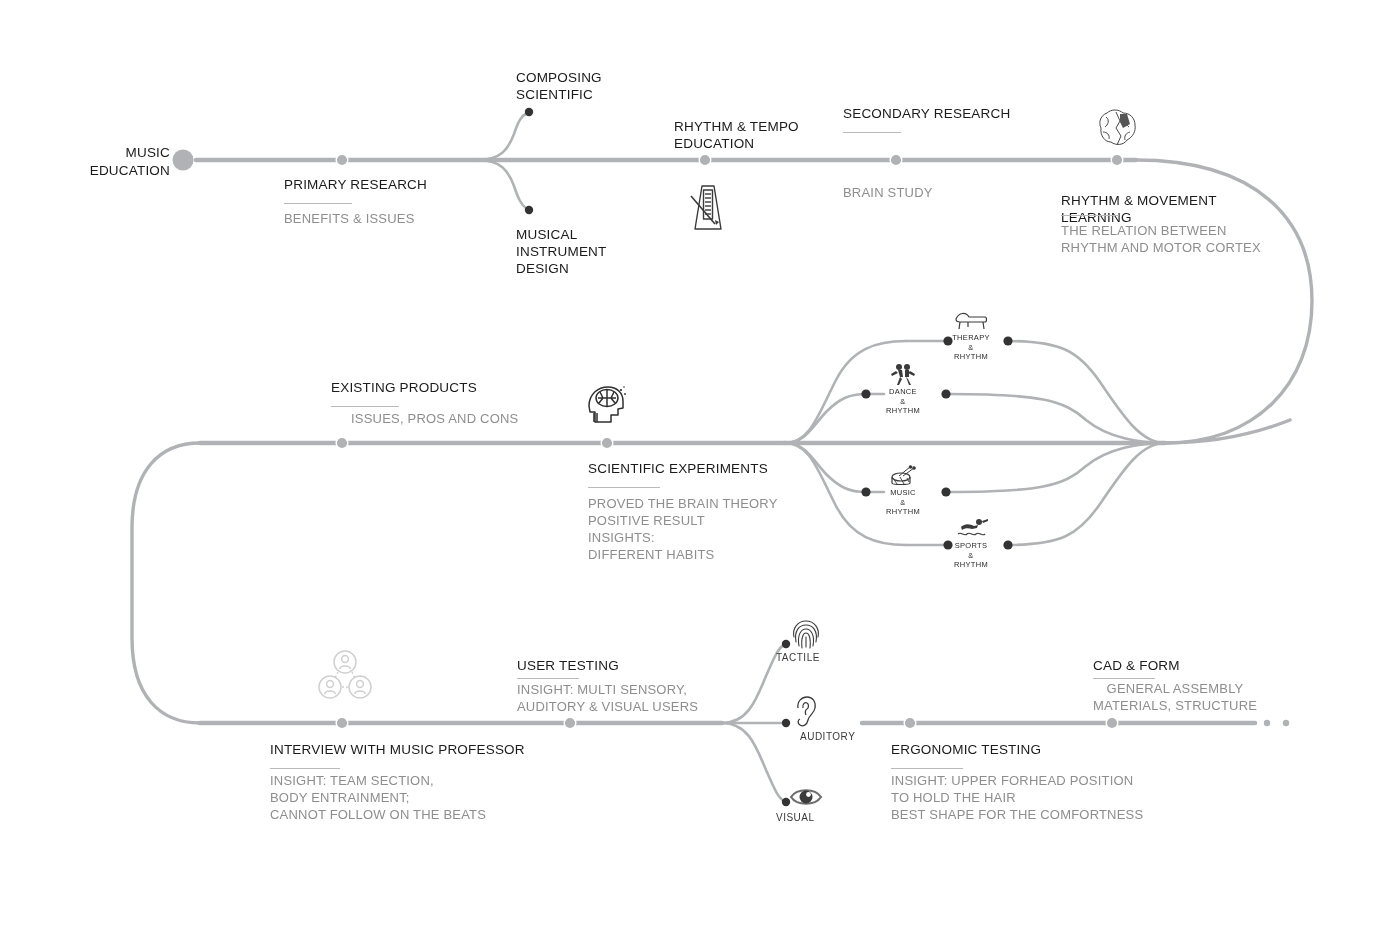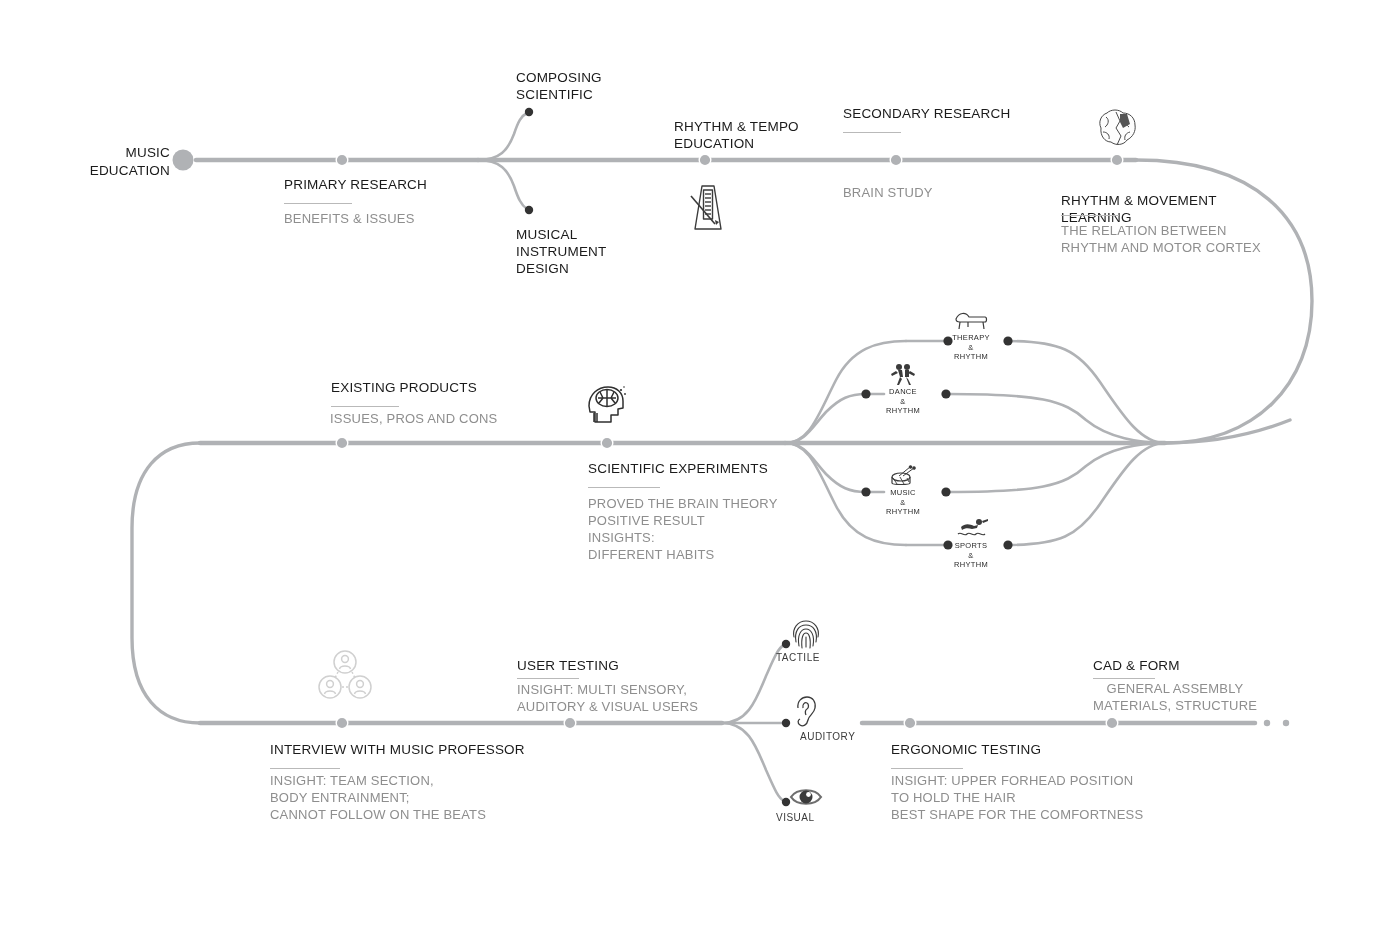--- a/index.html
+++ b/index.html
@@ -229,21 +229,21 @@
         <path d="M9 24 C13 24 16 27 15 31"></path>
         <path d="M33 9 C30 13 32 17 35 19"></path>
         <path d="M36 24 C32 25 30 28 31 32"></path>
         <path d="M26 6 L33 6 L36 16 L29 20 L26 14 Z" fill="#555" stroke="none"></path>
       </g>
     </svg>
   </div>
 
   <div class="lbl title" style="left:331px; top:379px;">EXISTING PRODUCTS</div>
   <div class="rule" style="left:331px; top:406px; width:68px;"></div>
-  <div class="lbl sub" style="left:330px; top:410px;text-align:right;">ISSUES, PROS AND CONS</div>
+  <div class="lbl sub" style="left:351px; top:410px;text-align:right;">ISSUES, PROS AND CONS</div>
 
   <div class="lbl title" style="left:588px; top:460px;">SCIENTIFIC EXPERIMENTS</div>
   <div class="rule" style="left:588px; top:487px; width:72px;"></div>
   <div class="lbl sub" style="left:588px; top:495px;">PROVED THE BRAIN THEORY
 POSITIVE RESULT
 INSIGHTS:
 DIFFERENT HABITS</div>
 
   <div class="icon" style="left:581px; top:382px;">
     <svg width="48" height="48" viewBox="0 0 48 48">

